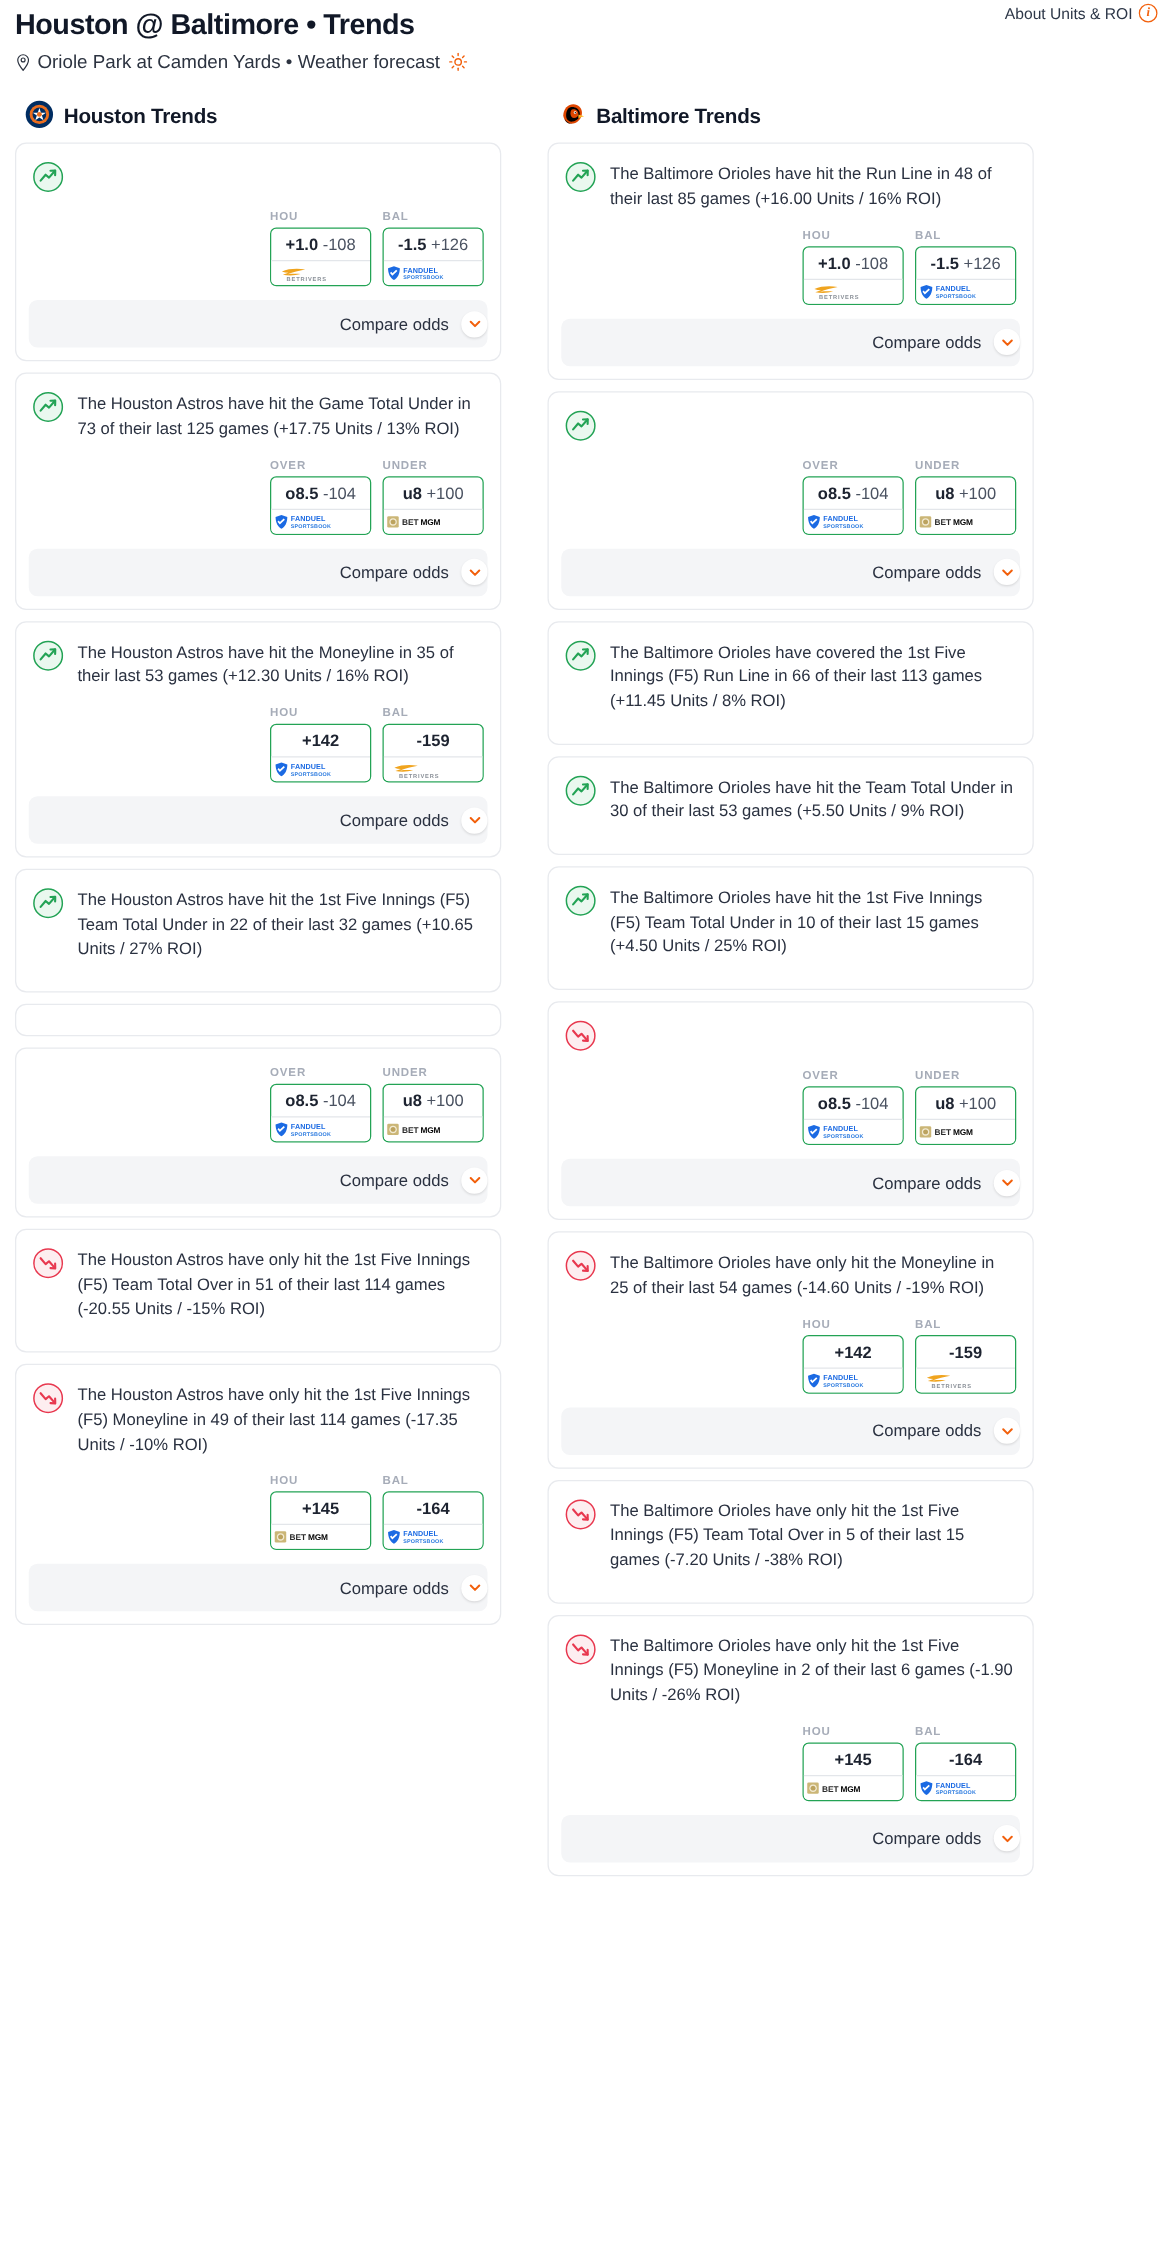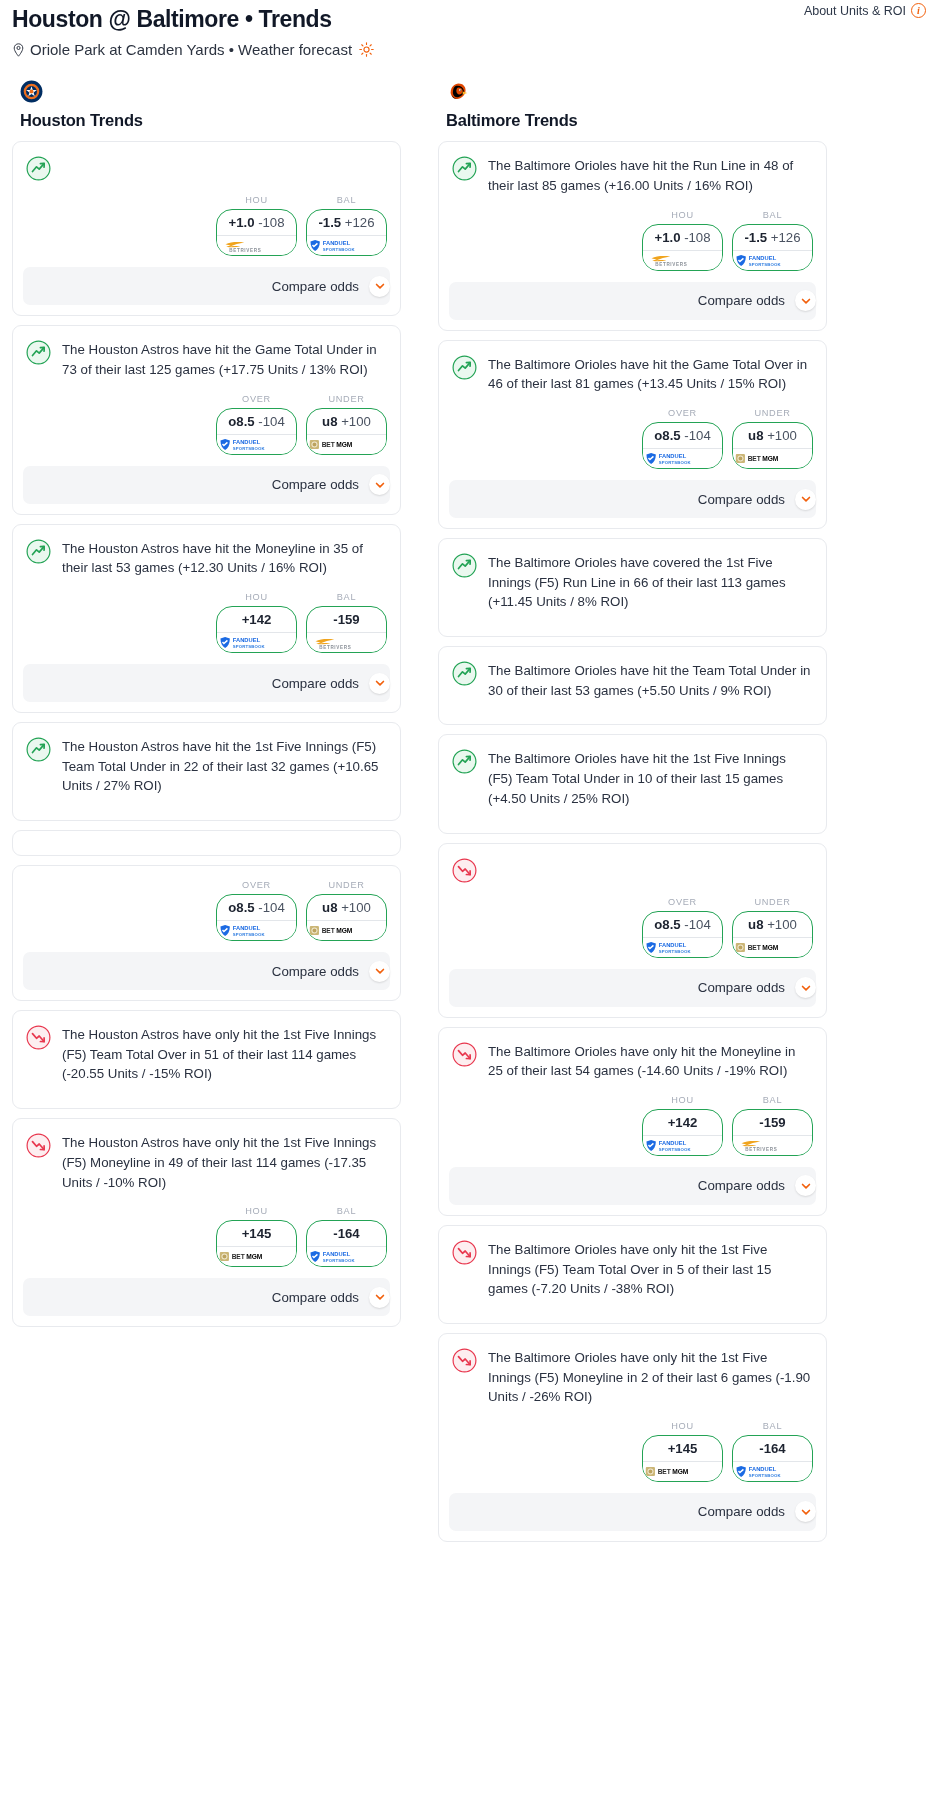--- a/index.html
+++ b/index.html
@@ -39,22 +39,22 @@
   .sun-icon { width: 15px; height: 15px; display: inline-block; margin-left: 2px; }
 
   
   .columns {
     display: flex; gap: 37px; padding: 0 12px; margin-top: 22px;
     align-items: flex-start;
   }
   .column { width: 389px; flex: none; }
 
   .col-head {
-    display: flex; align-items: flex-start; gap: 8px;
-    padding-left: 8px; margin-bottom: 11px; flex-direction: column;
+    display: flex; align-items: flex-end; gap: 8px;
+    padding-left: 8px; margin-bottom: 11px;
   }
   .team-logo { width: 23px; height: 23px; flex: none; }
   .col-title { font-size: 16.5px; font-weight: bold; color: #111827; letter-spacing: -0.2px; }
 
   
   .trend-card {
     border: 1px solid #e8eaee; border-radius: 9px;
     background: #fff; margin-bottom: 9px; overflow: hidden;
   }
   .trend-top { display: flex; gap: 11px; padding: 13px 14px 0 13px; }
@@ -66,24 +66,24 @@
   .trend-body-pad { height: 24px; }
 
   
   .odds-row {
     display: flex; justify-content: flex-end; gap: 9px;
     padding: 14px 13px 11px 13px;
   }
   .odds-cell { width: 81px; flex: none; }
   .odds-label {
     font-size: 9.2px; letter-spacing: 0.7px; color: #a6acb8;
-    text-align: center; margin-bottom: 4px; font-weight: normal;
+    text-align: left; margin-bottom: 4px; font-weight: bold;
   }
   .odds-box {
-    border: 1px solid #23a355; border-radius: 16px; overflow: hidden;
+    border: 1px solid #23a355; border-radius: 5px; overflow: hidden;
     background: #fff;
   }
   .odds-price {
     text-align: center; padding: 5px 2px 5px 2px;
     font-size: 13.2px; color: #1d2330; white-space: nowrap;
   }
   .odds-price .pmain { font-weight: bold; }
   .odds-price .podds { color: #4a5261; }
   .book-strip {
     border-top: 1px solid #e3e6ea;
@@ -470,21 +470,20 @@
           </span>
         </div>
       </div>
       <div class="trend-card">
         <div class="trend-top">
           <span class="trend-icon"><svg viewBox="0 0 25 25" width="25" height="25">
               <circle cx="12.5" cy="12.5" r="11.4" fill="#eaf8ef" stroke="#23a355" stroke-width="1.2"></circle>
               <path d="M6.5 15.5 L10.5 10.8 L13.2 13.1 L18 7.6" fill="none" stroke="#23a355" stroke-width="1.7" stroke-linecap="round" stroke-linejoin="round"></path>
               <path d="M14.4 7.6 L18.2 7.4 L18.1 11.2" fill="none" stroke="#23a355" stroke-width="1.7" stroke-linecap="round" stroke-linejoin="round"></path>
             </svg></span>
-          <div class="trend-text">The Baltimore Orioles have hit the Game Total Over in 46 of their last 81 games (+13.45 Units / 15% ROI)</div>
         </div>
         <div class="odds-row">
           <div class="odds-cell">
             <div class="odds-label">OVER</div>
             <div class="odds-box">
               <div class="odds-price"><span class="pmain">o8.5</span><span class="podds"> -104</span></div>
               <div class="book-strip">
                 <svg viewBox="0 0 96 16" height="13" width="78">
                   <path d="M8.8 1.2 L14.6 3.2 C14.6 9.0 12.2 13.0 8.8 14.8 C5.4 13.0 3.0 9.0 3.0 3.2 Z" fill="#1b6ae3"></path>
                   <path d="M7.2 10.6 L4.9 7.9 L6.2 6.7 L7.3 8.0 L11.0 4.6 L12.2 6.0 Z" fill="#ffffff"></path>

